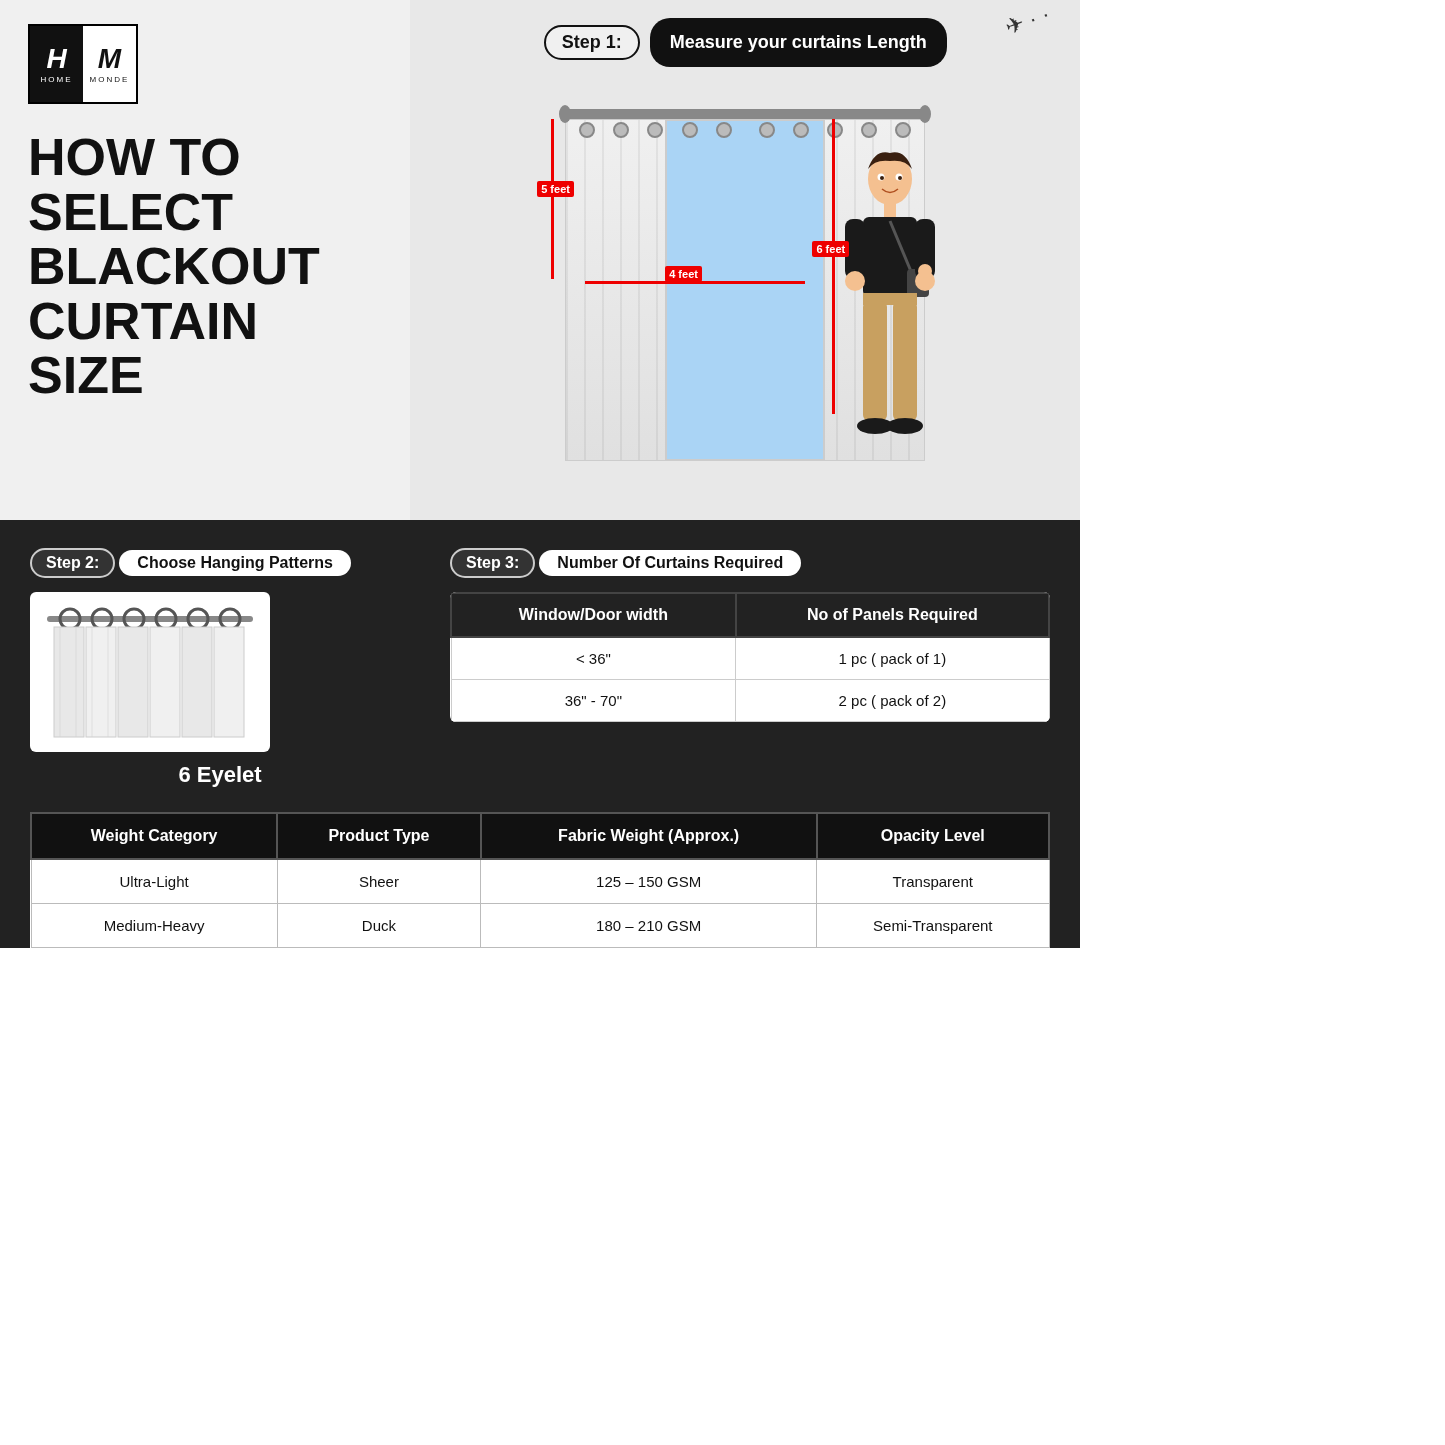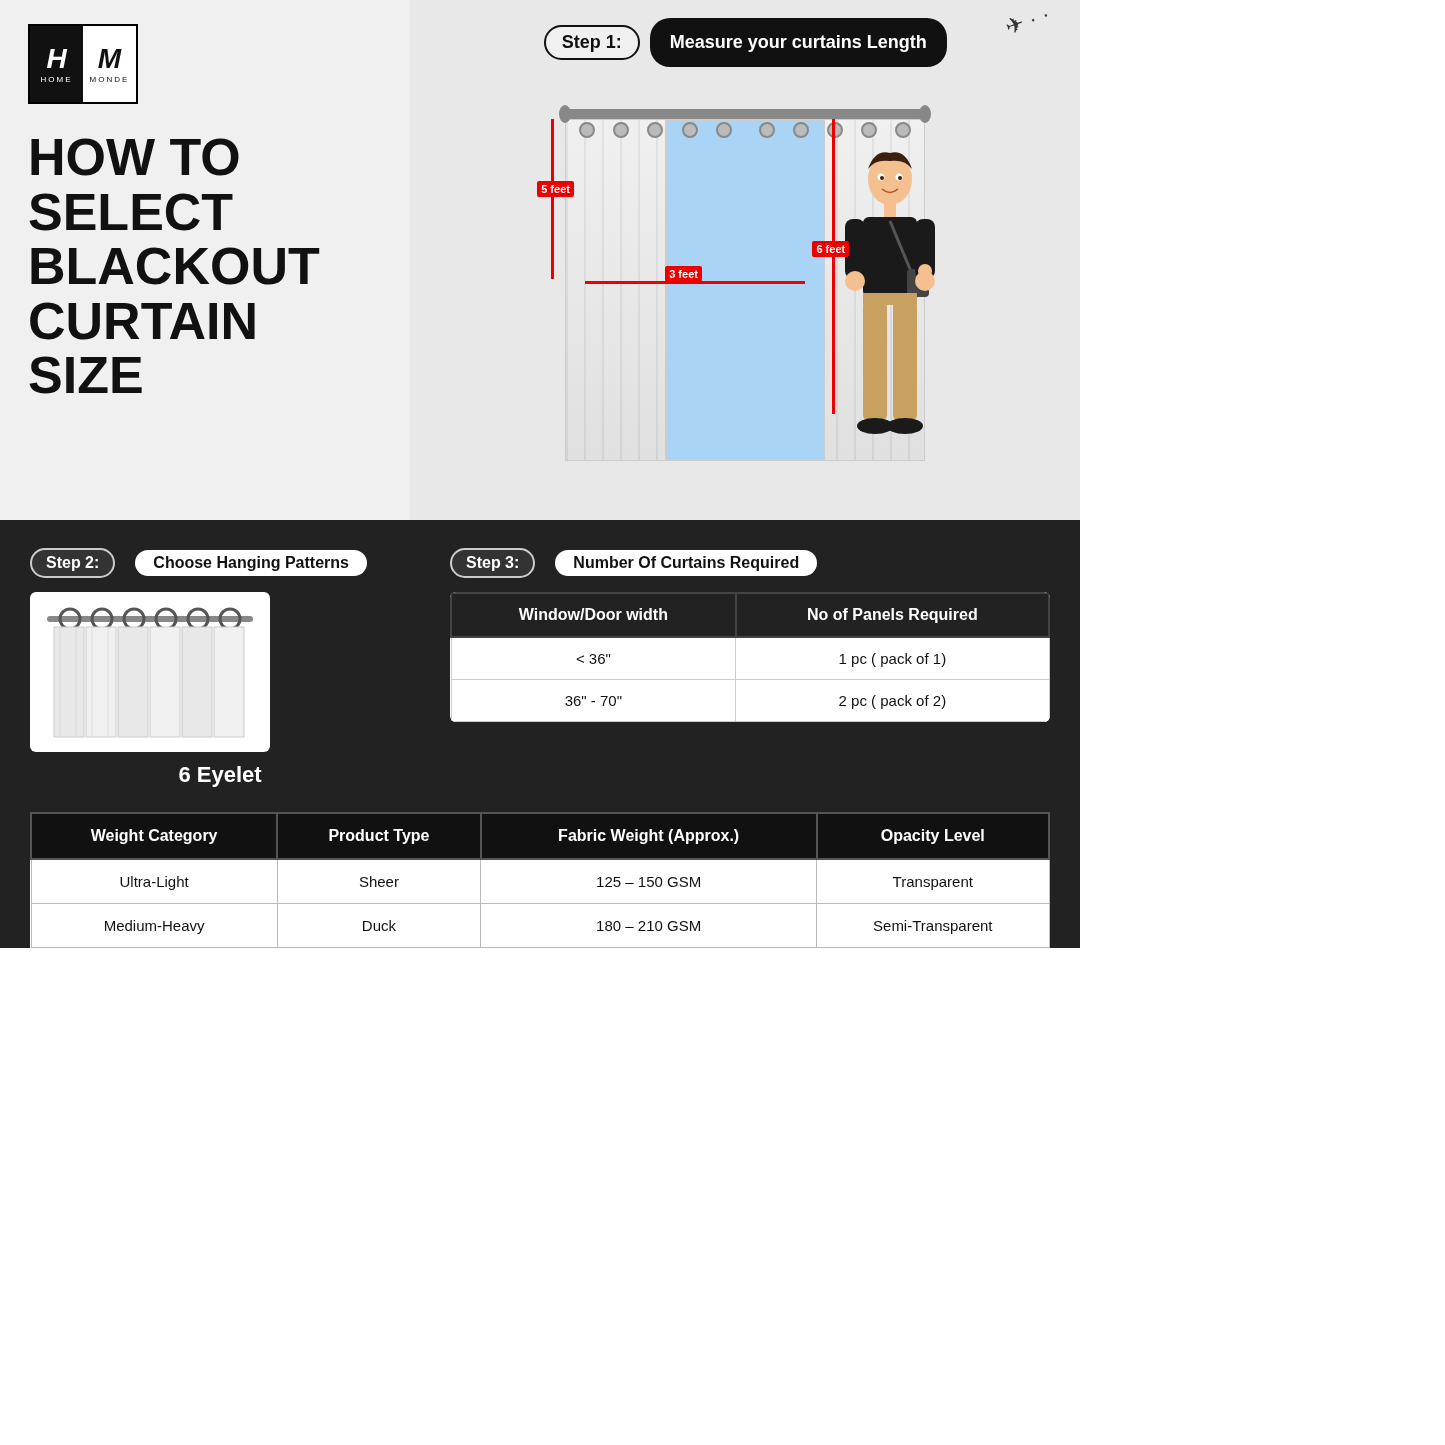--- a/index.html
+++ b/index.html
@@ -275,21 +275,21 @@
       flex: 0 0 380px;
     }
 
     .step3-area {
       flex: 1;
     }
 
     .step-badge-row {
       display: flex;
       align-items: center;
-      gap: 20px;
+      gap: 4px;
       margin-bottom: 14px;
     }
 
     .step-label-dark {
       background: #333;
       border: 2px solid #ccc;
       border-radius: 20px;
       padding: 4px 14px;
       font-size: 16px;
       font-weight: 700;
@@ -452,21 +452,21 @@
             <div class="eyelet"></div>
           </div>
           <div class="curtain-panel-folds"></div>
         </div>
       </div>
 
       <div style="position:absolute;left:16px;top:38px;width:3px;height:160px;background:#e00;z-index:10;"></div>
       <div style="position:absolute;left:2px;top:100px;background:#e00;color:#fff;font-size:11px;font-weight:700;padding:2px 4px;border-radius:2px;z-index:11;">5 feet</div>
 
       <div style="position:absolute;top:200px;left:50px;width:220px;height:3px;background:#e00;z-index:10;"></div>
-      <div style="position:absolute;top:185px;left:130px;background:#e00;color:#fff;font-size:11px;font-weight:700;padding:2px 4px;border-radius:2px;z-index:11;">3 feet</div>
+      <div style="position:absolute;top:185px;left:130px;background:#e00;color:#fff;font-size:11px;font-weight:700;padding:2px 4px;border-radius:2px;z-index:11;">4 feet</div>
 
       <div style="position:absolute;right:120px;top:38px;width:3px;height:295px;background:#e00;z-index:10;"></div>
       <div style="position:absolute;right:106px;top:160px;background:#e00;color:#fff;font-size:11px;font-weight:700;padding:2px 4px;border-radius:2px;z-index:11;">6 feet</div>
 
       <div class="person">
         <svg viewBox="0 0 110 320" width="110" height="320">
 
           <ellipse cx="55" cy="38" rx="22" ry="26" fill="#f4c090"></ellipse>
 
           <path d="M33 28 Q40 8 55 12 Q70 8 77 28 Q70 18 55 20 Q40 18 33 28Z" fill="#3a2010"></path>

